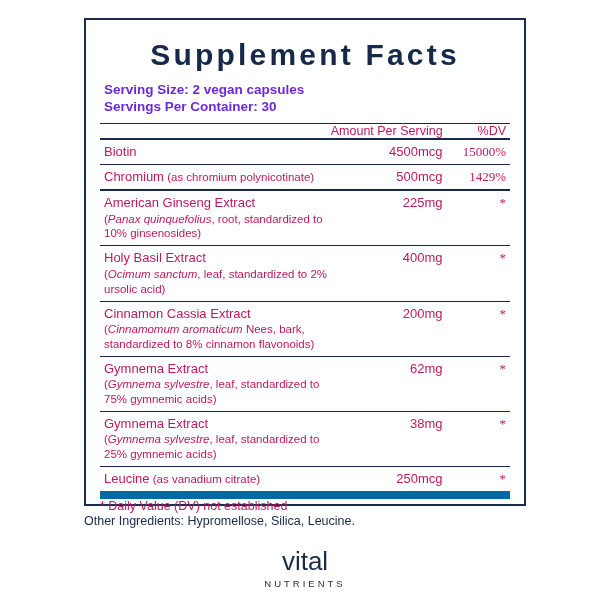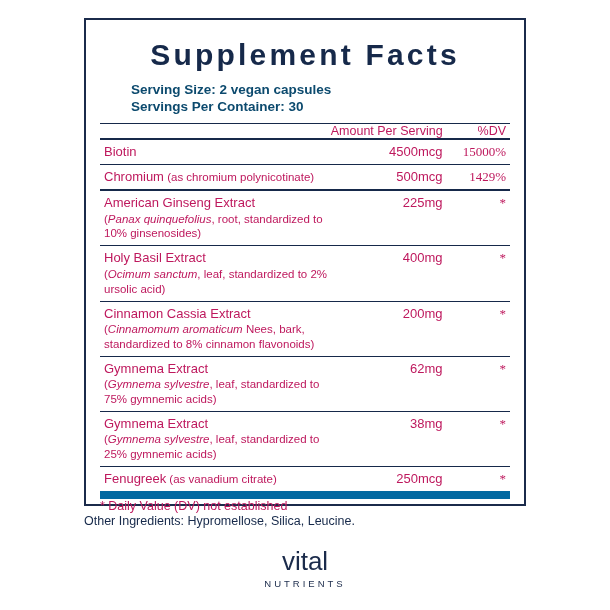--- a/index.html
+++ b/index.html
@@ -37,24 +37,23 @@
     font-size: 30px;
     letter-spacing: 3.2px;
     font-weight: bold;
     color: #16294a;
     margin: 6px 0 12px 0;
     line-height: 1;
   }
   .serving-block {
     font-size: 13.5px;
     font-weight: bold;
-    color: #0c4a6e;
+    color: #6d28d9;
     line-height: 1.25;
     padding-left: 4px;
-    margin-left: 27px;
   }
   .rule-thin { border-top: 1px solid #16294a; margin: 7px 0 0 0; }
   table.facts {
     width: 100%;
     border-collapse: collapse;
     font-size: 12.5px;
     color: #be185d;
   }
   table.facts td {
     vertical-align: top;
@@ -197,21 +196,21 @@
           <td class="col-name">
             <div class="nut-name">Gymnema Extract</div>
             <div class="nut-sub"><span>(</span><i>Gymnema sylvestre</i><span>, leaf, standardized to 25% gymnemic acids)</span></div>
           </td>
           <td class="col-amt amt">38mg</td>
           <td class="col-dv dv">*</td>
         </tr>
 
         <tr class="nutrient">
           <td class="col-name">
-            <span class="nut-name">Fenugreek</span><span class="nut-sub"> (as vanadium citrate)</span>
+            <span class="nut-name">Leucine</span><span class="nut-sub"> (as vanadium citrate)</span>
           </td>
           <td class="col-amt amt">250mcg</td>
           <td class="col-dv dv">*</td>
         </tr>
 
         <tr class="footnote-row">
           <td colspan="3">* Daily Value (DV) not established</td>
         </tr>
       </tbody>
         </table>

